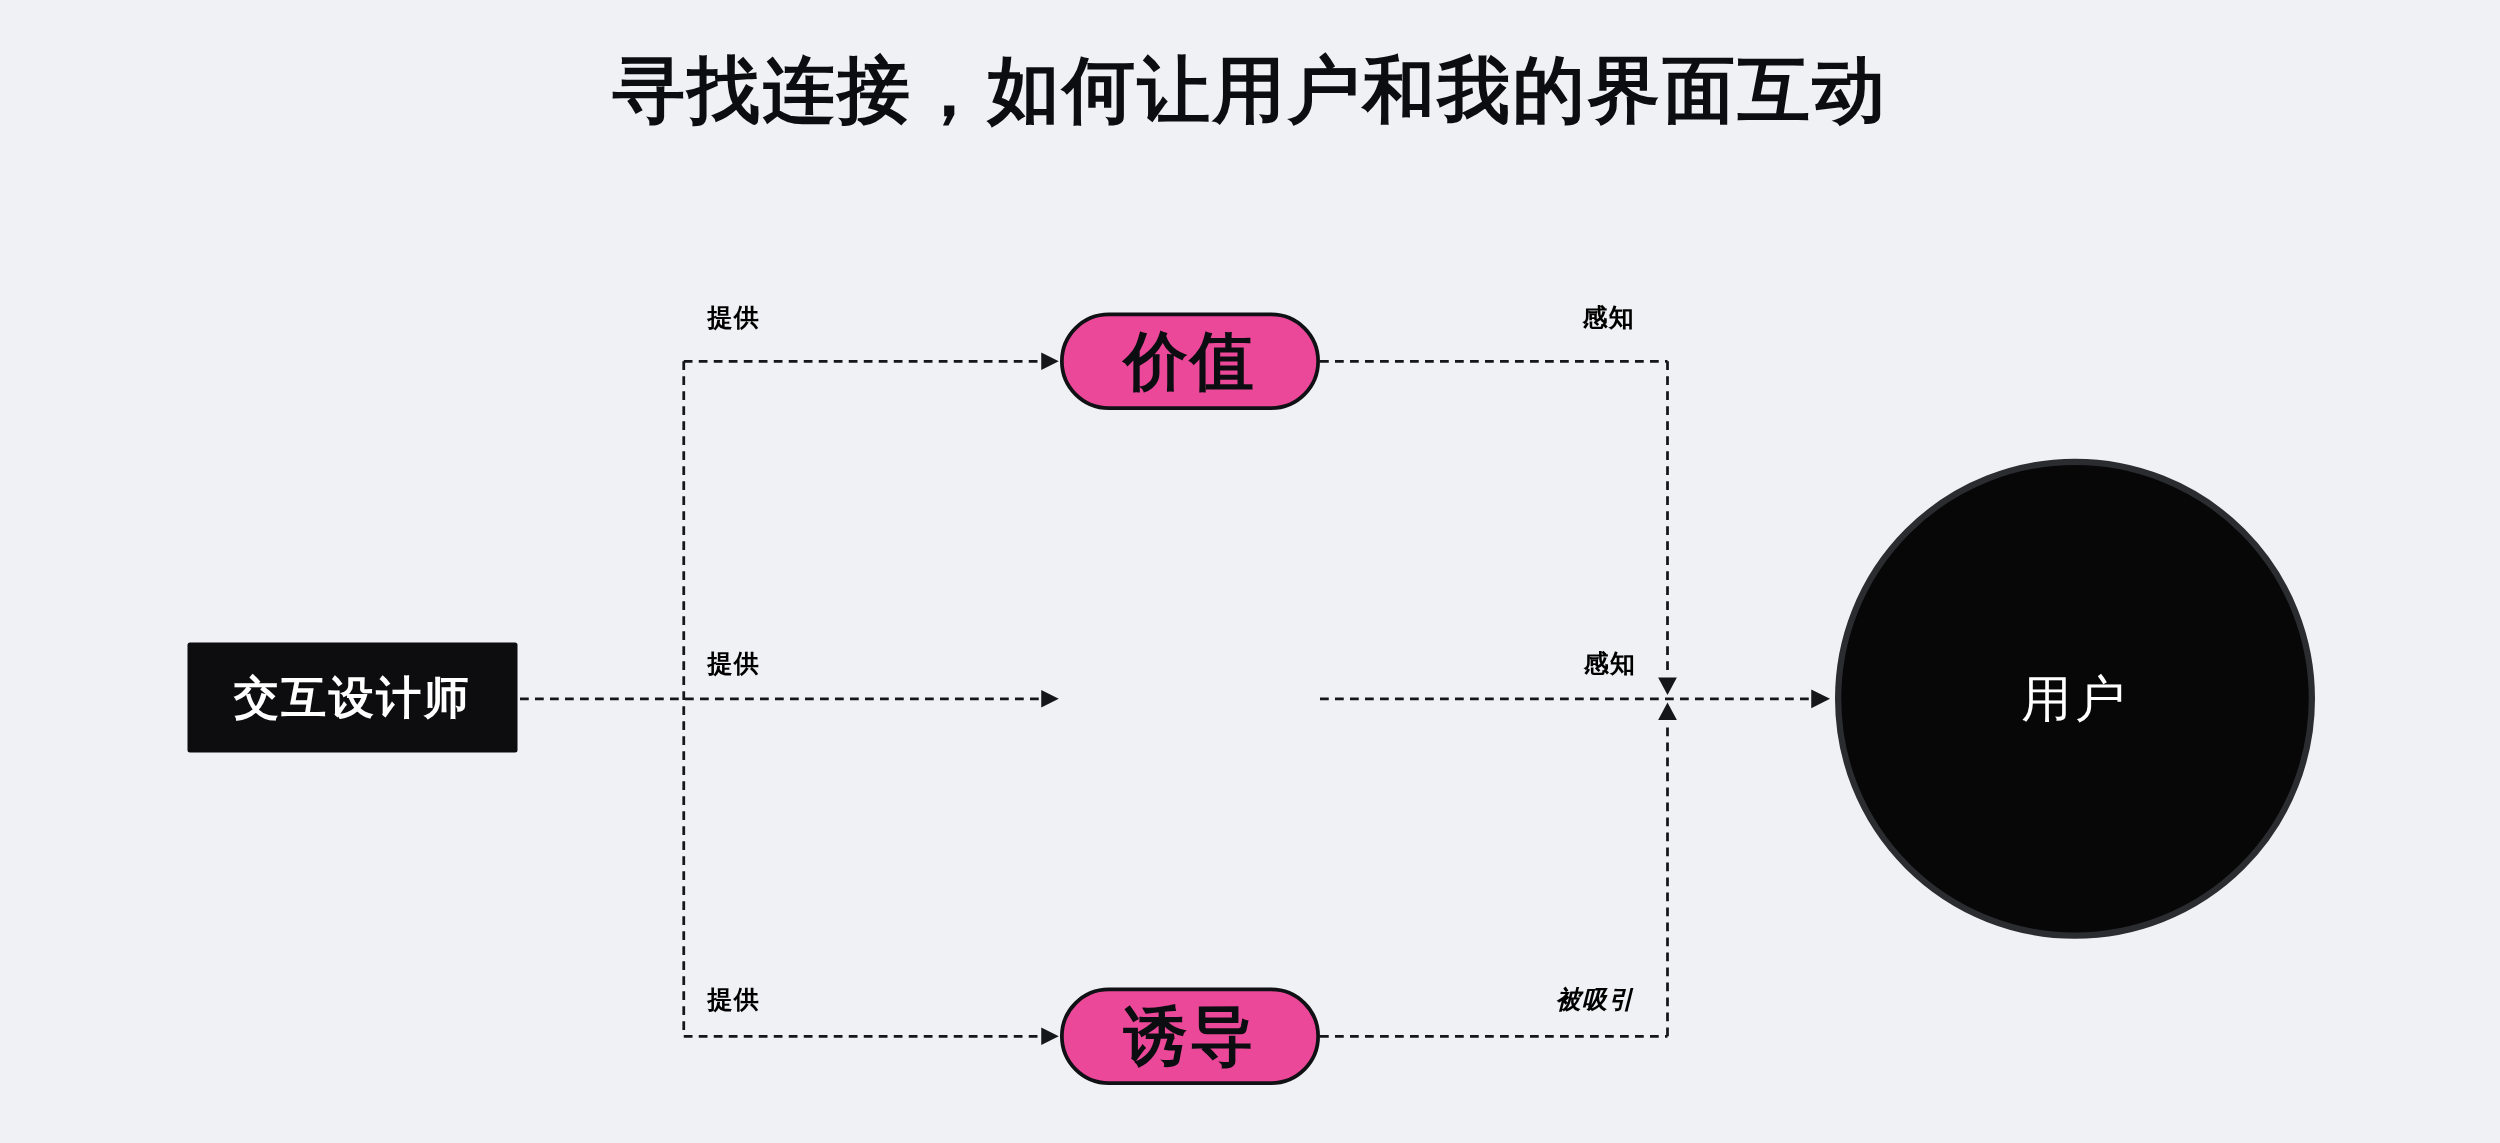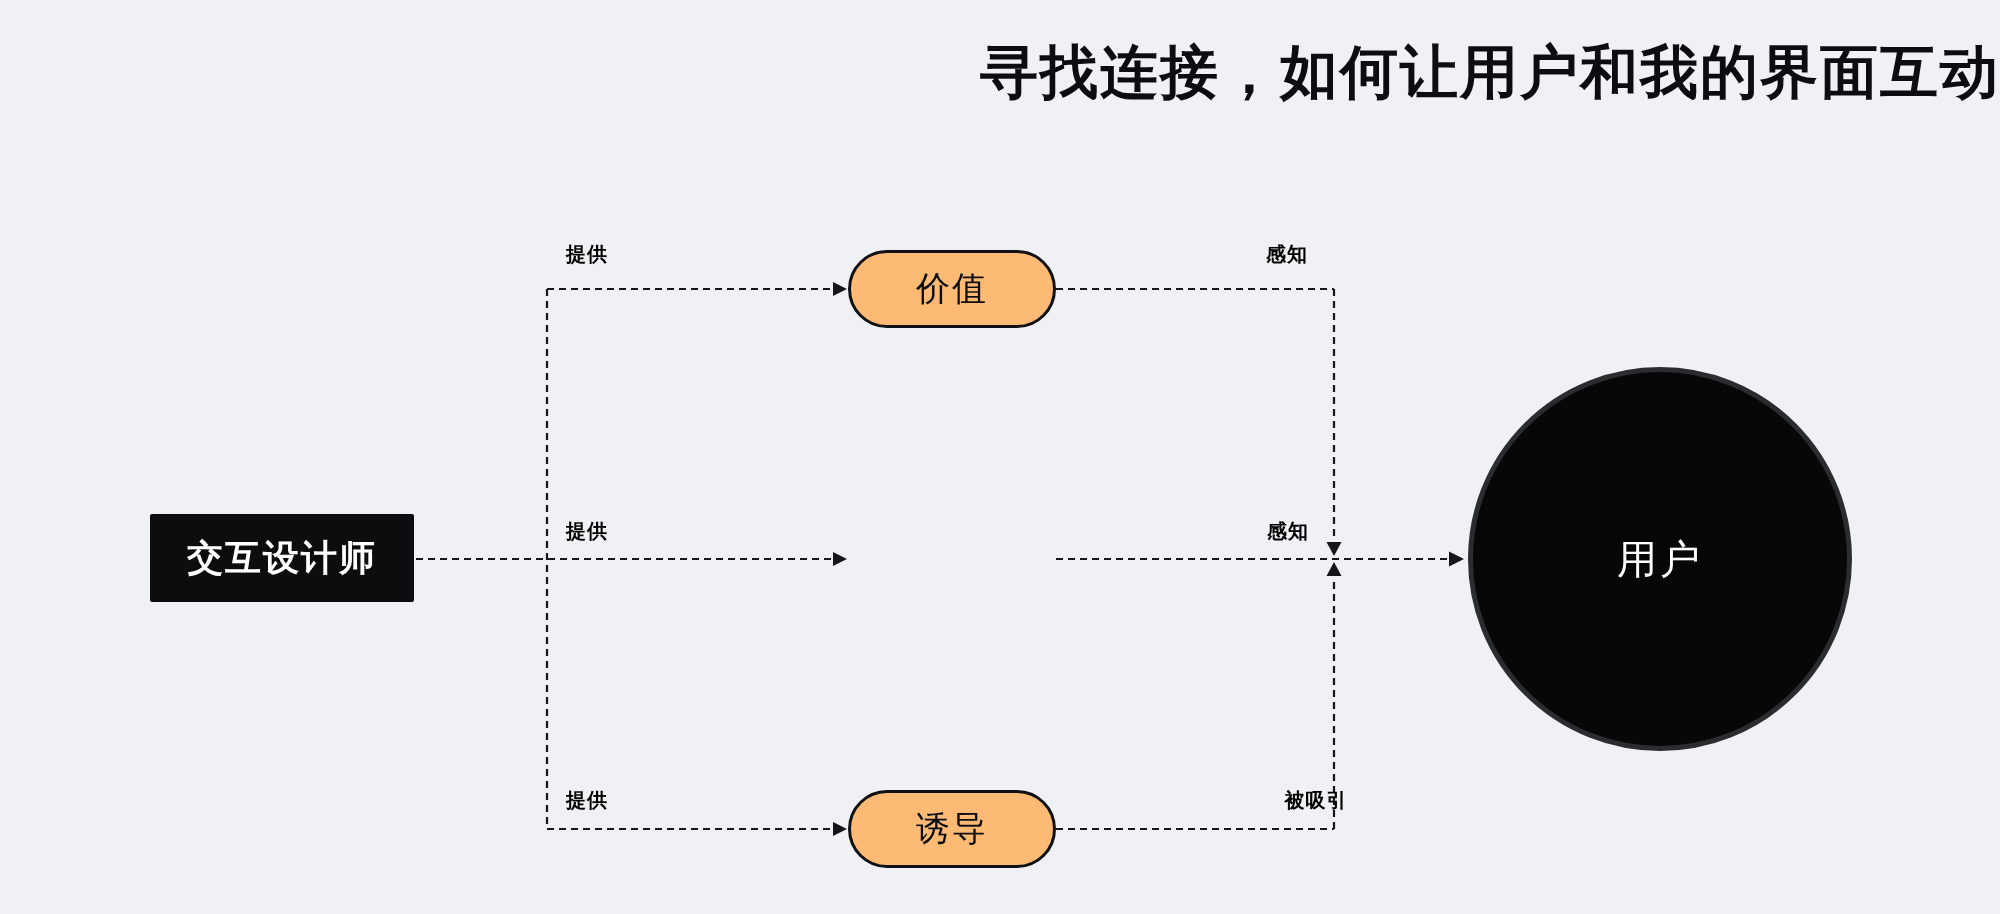--- a/index.html
+++ b/index.html
@@ -13,21 +13,21 @@
     width: 2000px;
     height: 914px;
     background: #f0f1f4;
     overflow: hidden;
   }
   .title {
     position: absolute;
     top: 40px;
     left: 0;
     width: 100%;
-    text-align: right;
+    text-align: center;
     font-size: 58px;
     line-height: 64px;
     font-weight: 900;
     color: #0c0d10;
     letter-spacing: 2px;
     margin: 0;
   }
   .edges-svg {
     position: absolute;
     left: 0;
@@ -61,26 +61,26 @@
     border-radius: 2px;
     color: #ffffff;
     font-size: 36px;
     font-weight: 700;
     letter-spacing: 2px;
   }
   .pill {
     left: 848px;
     width: 208px;
     height: 78px;
-    background: #fdba74;
+    background: #ec4899;
     border: 3px solid #101114;
     border-radius: 40px;
     color: #0c0d10;
-    font-size: 34px;
-    font-weight: 400;
+    font-size: 51px;
+    font-weight: 700;
     letter-spacing: 2px;
   }
   .pill-value  { top: 250px; }
   .pill-guide  { top: 520px; }
   .pill-lure   { top: 790px; }
   .user-circle {
     left: 1468px;
     top: 367px;
     width: 384px;
     height: 384px;
@@ -99,21 +99,21 @@
     font-weight: 700;
     color: #000000;
     white-space: nowrap;
     letter-spacing: 1px;
   }
   .lbl-provide-top    { left: 587px;  top: 254px; }
   .lbl-provide-mid    { left: 587px;  top: 531px; }
   .lbl-provide-bottom { left: 587px;  top: 800px; }
   .lbl-perceive-top   { left: 1287px; top: 254px; }
   .lbl-perceive-mid   { left: 1288px; top: 531px; }
-  .lbl-attracted      { left: 1316px; top: 800px; }
+  .lbl-attracted      { left: 1276px; top: 800px; font-style: italic; }
 </style>
 </head>
 <body>
 
 <div class="canvas">
 
   <h1 class="title">寻找连接，如何让用户和我的界面互动</h1>
 
   <svg class="edges-svg" viewBox="0 0 2000 914" xmlns="http://www.w3.org/2000/svg">
 

